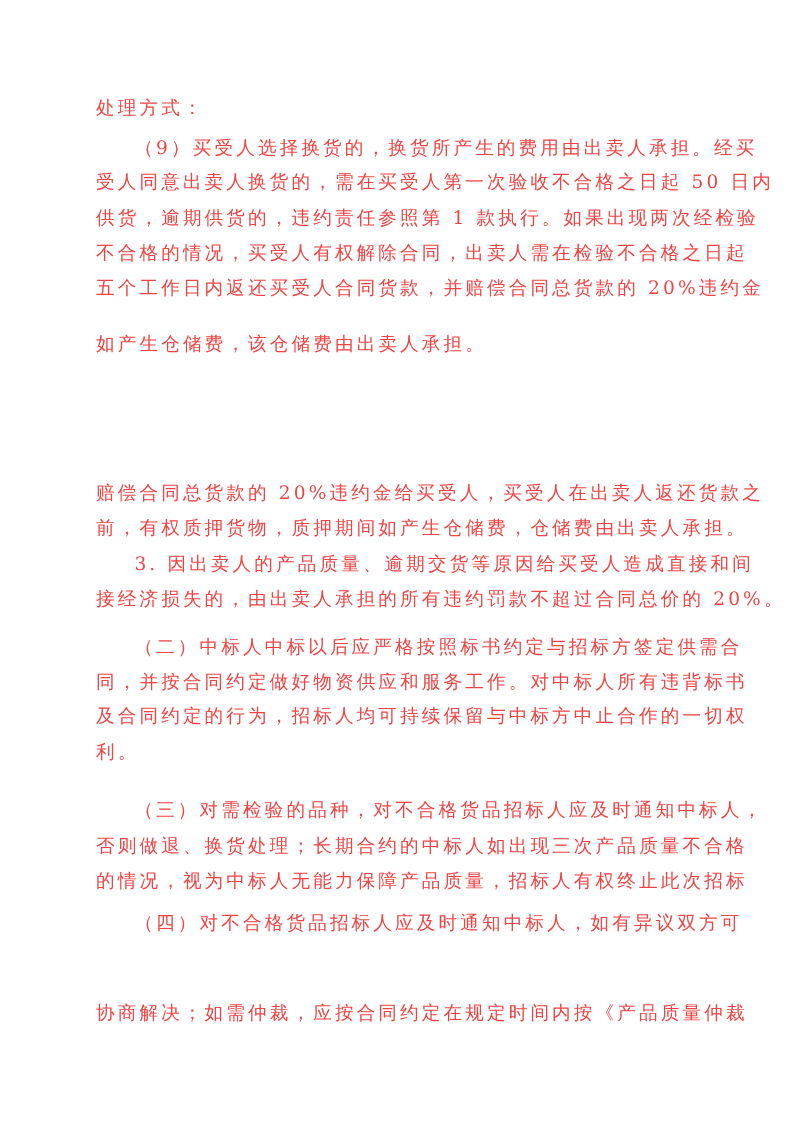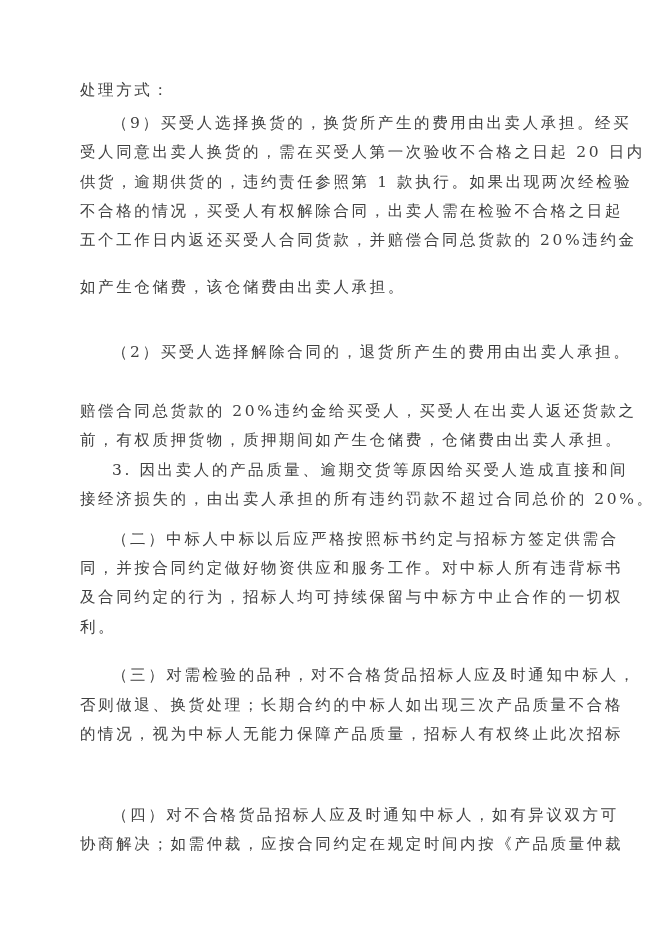--- a/index.html
+++ b/index.html
@@ -4,48 +4,47 @@
 <style>
   html, body { margin: 0; padding: 0; background: #ffffff; }
   body { width: 662px; height: 936px; position: relative; overflow: hidden; }
   .page { position: absolute; left: 0; top: 0; width: 662px; height: 936px; background: #ffffff; }
   .line {
     position: absolute;
     left: 80px;
     width: 504px;
     font-family: "DejaVu Serif", "Liberation Serif", serif;
     font-size: 15.5px;
-    color: #404040;
+    color: #ef4444;
     white-space: nowrap;
     letter-spacing: 2.6px;
     line-height: 20px;
     text-align: justify;
     text-align-last: justify;
   }
   .line.last { text-align-last: left; }
   .line.indent { left: 112px; width: 472px; }
 </style>
 </head>
 <body>
 
 <div class="page">
   <div class="line last" style="top:80px">处理方式：</div>
   <div class="line indent" style="top:113px">（9）买受人选择换货的，换货所产生的费用由出卖人承担。经买</div>
-  <div class="line" style="top:142px">受人同意出卖人换货的，需在买受人第一次验收不合格之日起 20 日内</div>
+  <div class="line" style="top:142px">受人同意出卖人换货的，需在买受人第一次验收不合格之日起 50 日内</div>
   <div class="line" style="top:172px">供货，逾期供货的，违约责任参照第 1 款执行。如果出现两次经检验</div>
   <div class="line" style="top:201px">不合格的情况，买受人有权解除合同，出卖人需在检验不合格之日起</div>
   <div class="line" style="top:230px">五个工作日内返还买受人合同货款，并赔偿合同总货款的 20%违约金</div>
   <div class="line last" style="top:277px">如产生仓储费，该仓储费由出卖人承担。</div>
-  <div class="line indent" style="top:342px">（2）买受人选择解除合同的，退货所产生的费用由出卖人承担。</div>
   <div class="line" style="top:401px">赔偿合同总货款的 20%违约金给买受人，买受人在出卖人返还货款之</div>
   <div class="line" style="top:430px">前，有权质押货物，质押期间如产生仓储费，仓储费由出卖人承担。</div>
   <div class="line indent" style="top:460px">3. 因出卖人的产品质量、逾期交货等原因给买受人造成直接和间</div>
   <div class="line" style="top:489px">接经济损失的，由出卖人承担的所有违约罚款不超过合同总价的 20%。</div>
   <div class="line indent" style="top:529px">（二）中标人中标以后应严格按照标书约定与招标方签定供需合</div>
   <div class="line" style="top:558px">同，并按合同约定做好物资供应和服务工作。对中标人所有违背标书</div>
   <div class="line" style="top:587px">及合同约定的行为，招标人均可持续保留与中标方中止合作的一切权</div>
   <div class="line last" style="top:617px">利。</div>
   <div class="line indent" style="top:665px">（三）对需检验的品种，对不合格货品招标人应及时通知中标人，</div>
   <div class="line" style="top:695px">否则做退、换货处理；长期合约的中标人如出现三次产品质量不合格</div>
   <div class="line" style="top:724px">的情况，视为中标人无能力保障产品质量，招标人有权终止此次招标</div>
-  <div class="line indent" style="top:805px">（四）对不合格货品招标人应及时通知中标人，如有异议双方可</div>
+  <div class="line indent" style="top:759px">（四）对不合格货品招标人应及时通知中标人，如有异议双方可</div>
   <div class="line" style="top:834px">协商解决；如需仲裁，应按合同约定在规定时间内按《产品质量仲裁</div>
 </div>
 
 </body></html>

